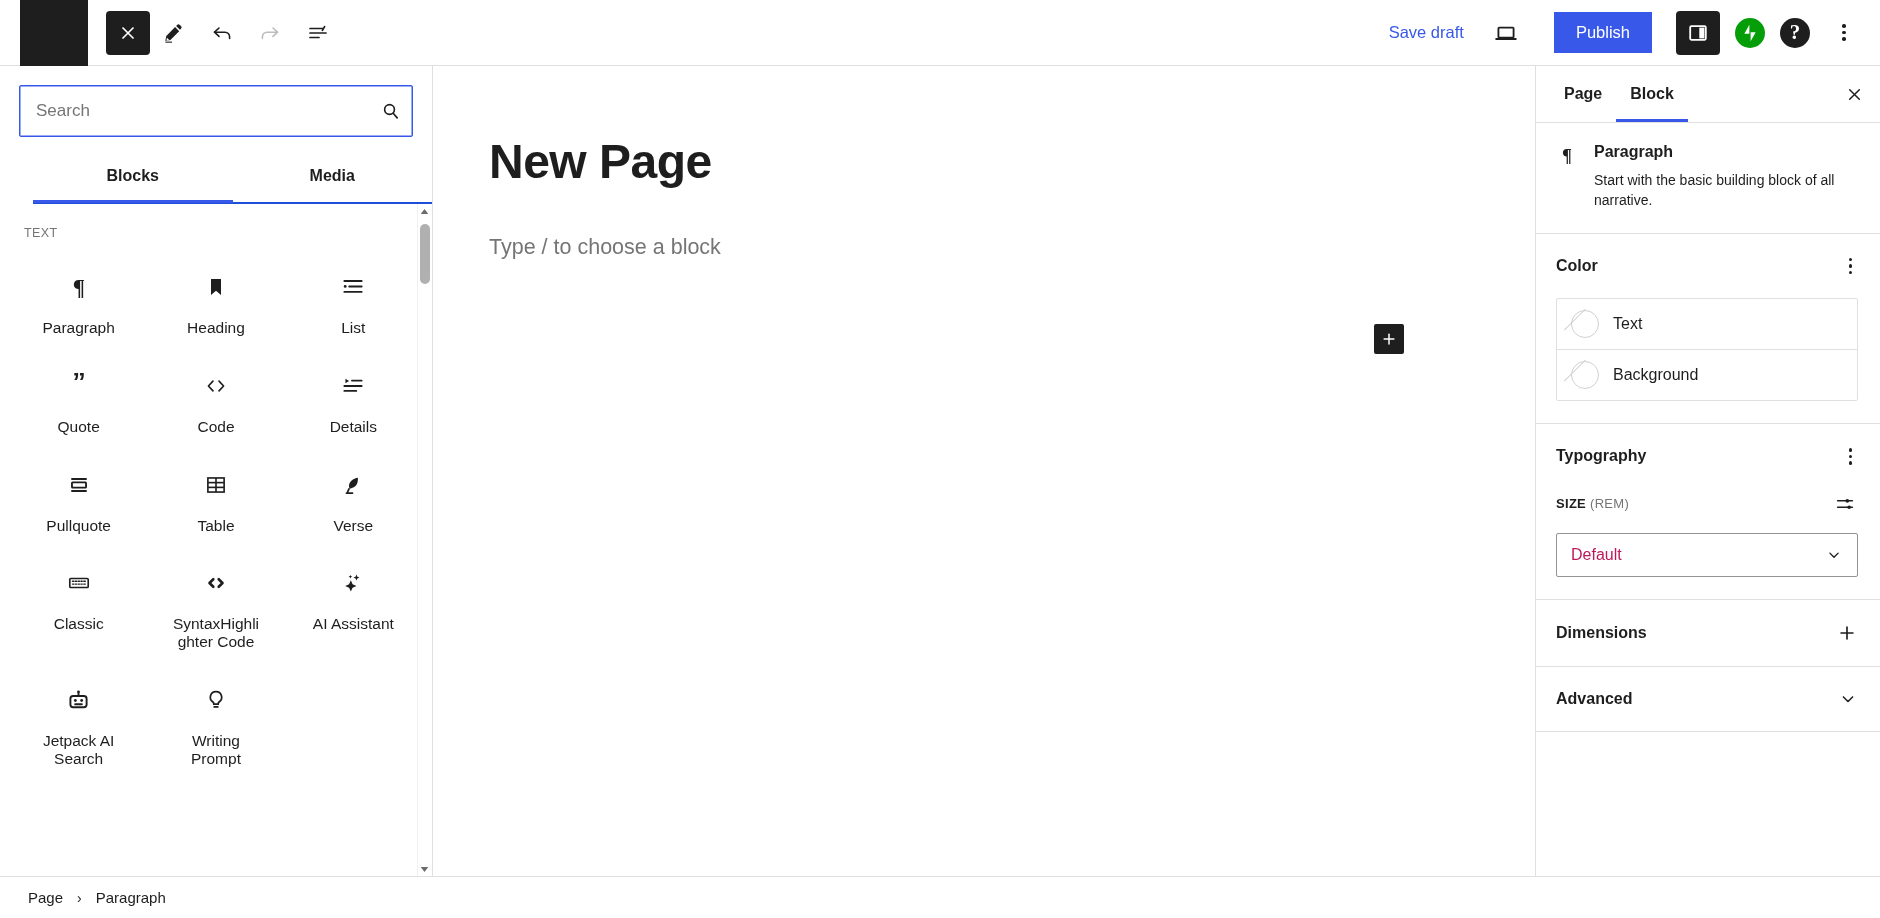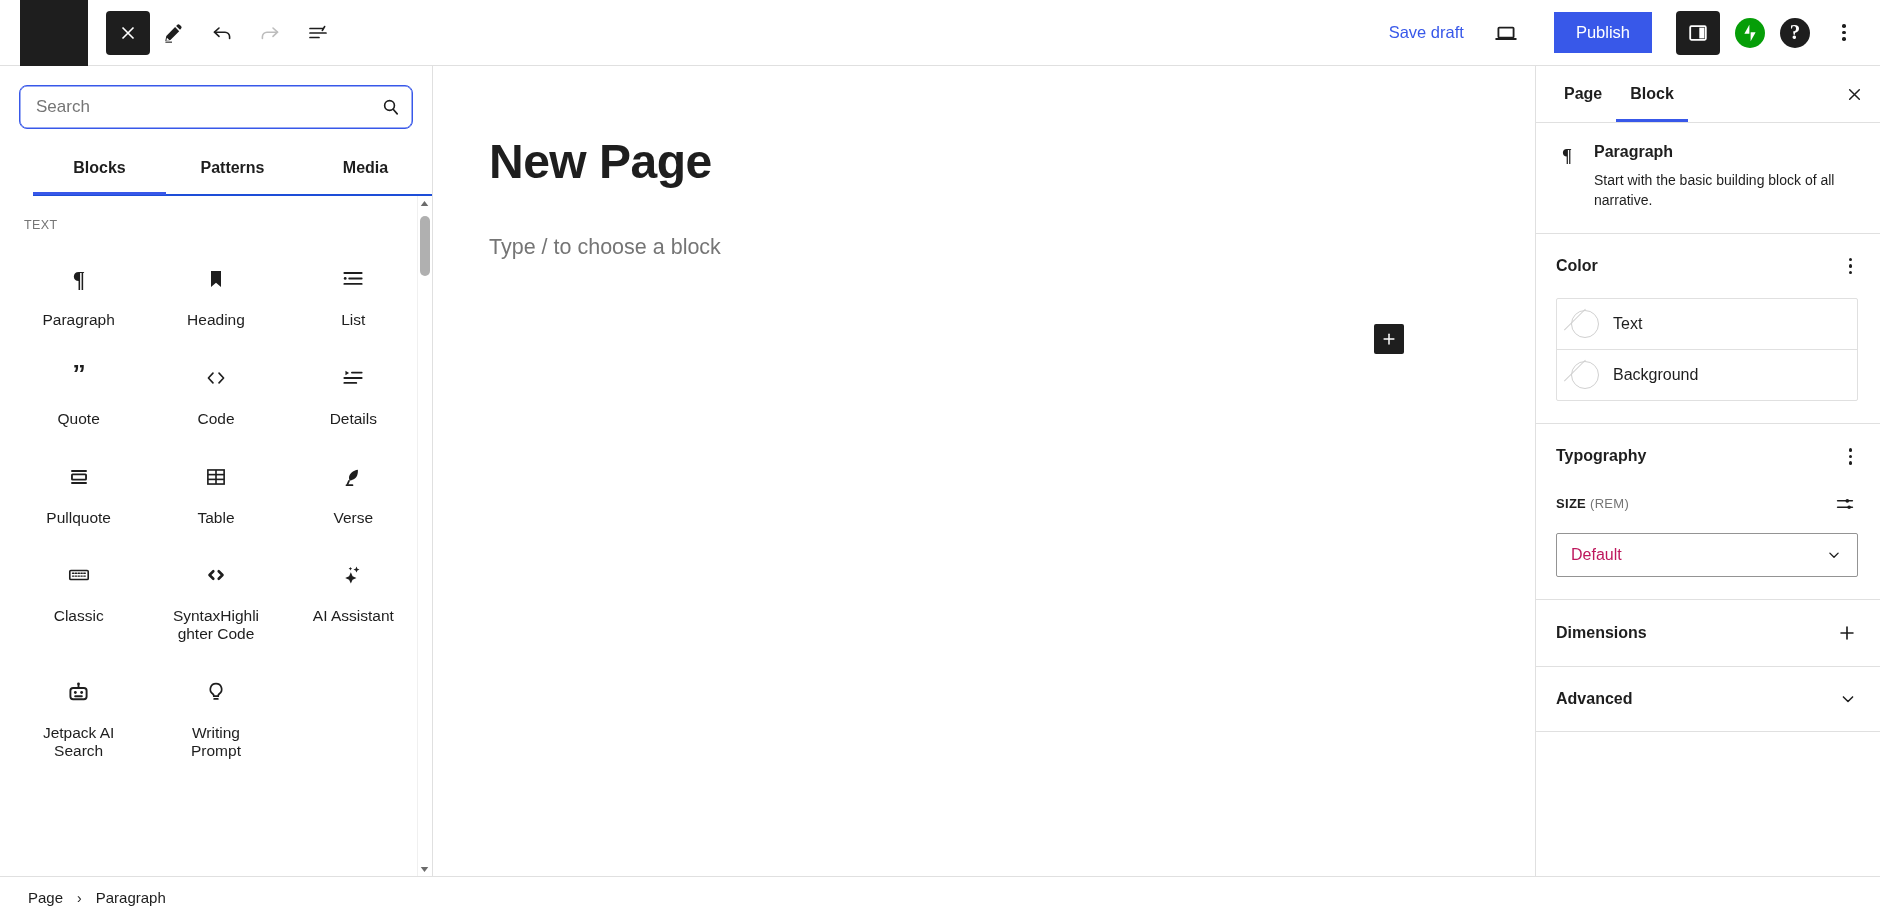--- a/index.html
+++ b/index.html
@@ -73,22 +73,22 @@
 
   
   .inserter {
     width: 433px; flex: 0 0 433px;
     border-right: 1px solid #e0e0e0;
     display: flex; flex-direction: column;
     background: #fff; min-height: 0;
   }
   .search-wrap { padding: 19px 19px 0 19px; }
   .search-box {
-    position: relative; height: 44px;
-    border: 1.5px solid #3858e9; border-radius: 8px;
+    position: relative; height: 52px;
+    border: 1.5px solid #3858e9; border-radius: 2px;
     display: flex; align-items: center;
     box-shadow: 0 0 0 0.5px #3858e9 inset;
   }
   .search-box input {
     border: none; outline: none; background: transparent;
     font-size: 17px; padding: 0 48px 0 16px; width: 100%; height: 100%;
     font-family: "Liberation Sans", sans-serif; color: #1e1e1e;
   }
   .search-box input::placeholder { color: #757575; }
   .search-icon-btn {
@@ -326,21 +326,20 @@
             <svg width="23" height="23" viewBox="0 0 24 24" fill="none" stroke="#1e1e1e" stroke-width="1.7">
               <circle cx="11" cy="10.4" r="5.1"></circle>
               <path d="M14.8 14.4 L19 19.2" stroke-linecap="round"></path>
             </svg>
           </button>
         </div>
       </div>
 
       <div class="tabs">
         <button class="tab active">Blocks</button>
-        <button class="tab">Patterns</button>
         <button class="tab">Media</button>
       </div>
 
       <div class="blocklist-scroll">
         <div class="blocklist-inner">
           <div class="cat-label">TEXT</div>
           <div class="block-grid">
 
             <button class="block-item">
               <span class="block-icon">

